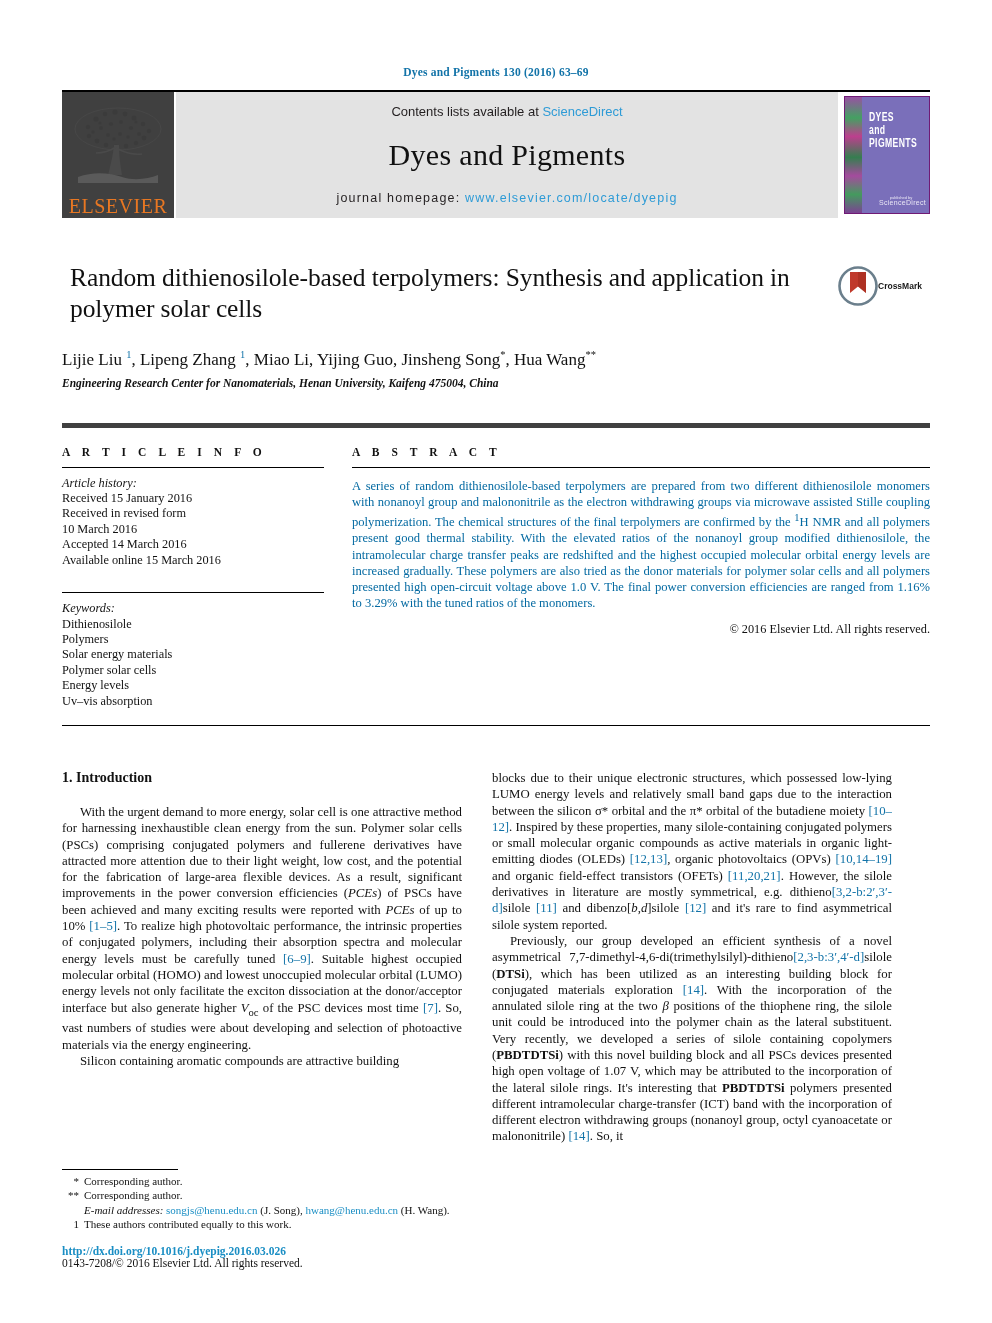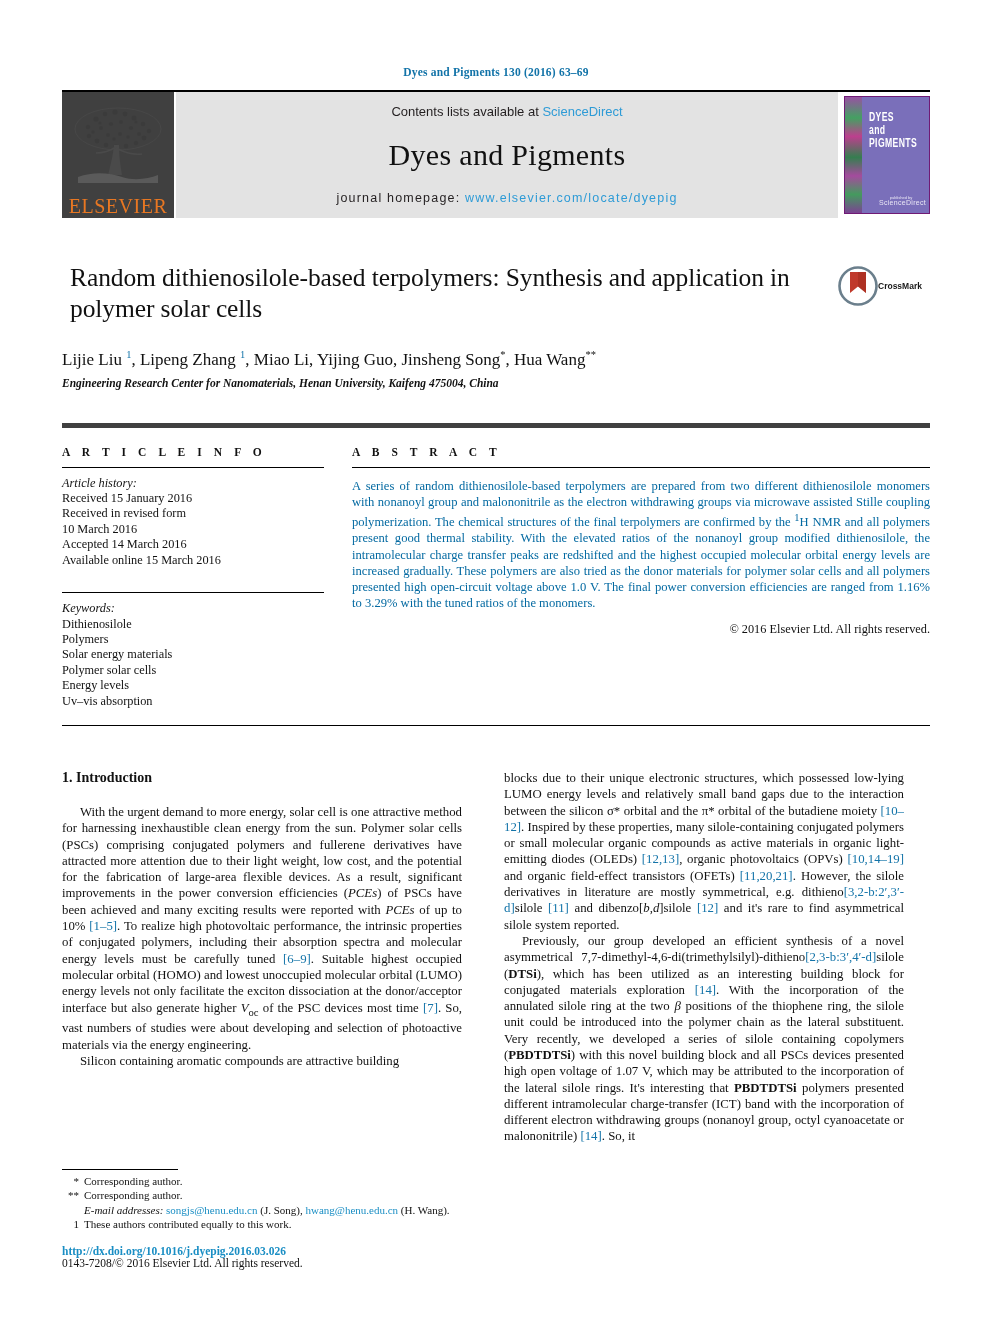--- a/index.html
+++ b/index.html
@@ -223,21 +223,21 @@
     font-family: "Liberation Serif", serif;
     font-size: 12.3px;
     color: #111;
   }
   .abs-bottom-rule { border-top: 1px solid #000; margin-top: 16px; }
 
   
   .body-cols {
     margin-top: 44px;
     display: flex;
-    column-gap: 42px;
+    column-gap: 30px;
   }
   .bcol { width: 400px; flex: 0 0 400px; }
   h2.sec-title {
     font-family: "Liberation Serif", serif;
     font-size: 14px;
     font-weight: bold;
     margin: 0 0 18px 0;
     color: #111;
   }
   p.body-p {

